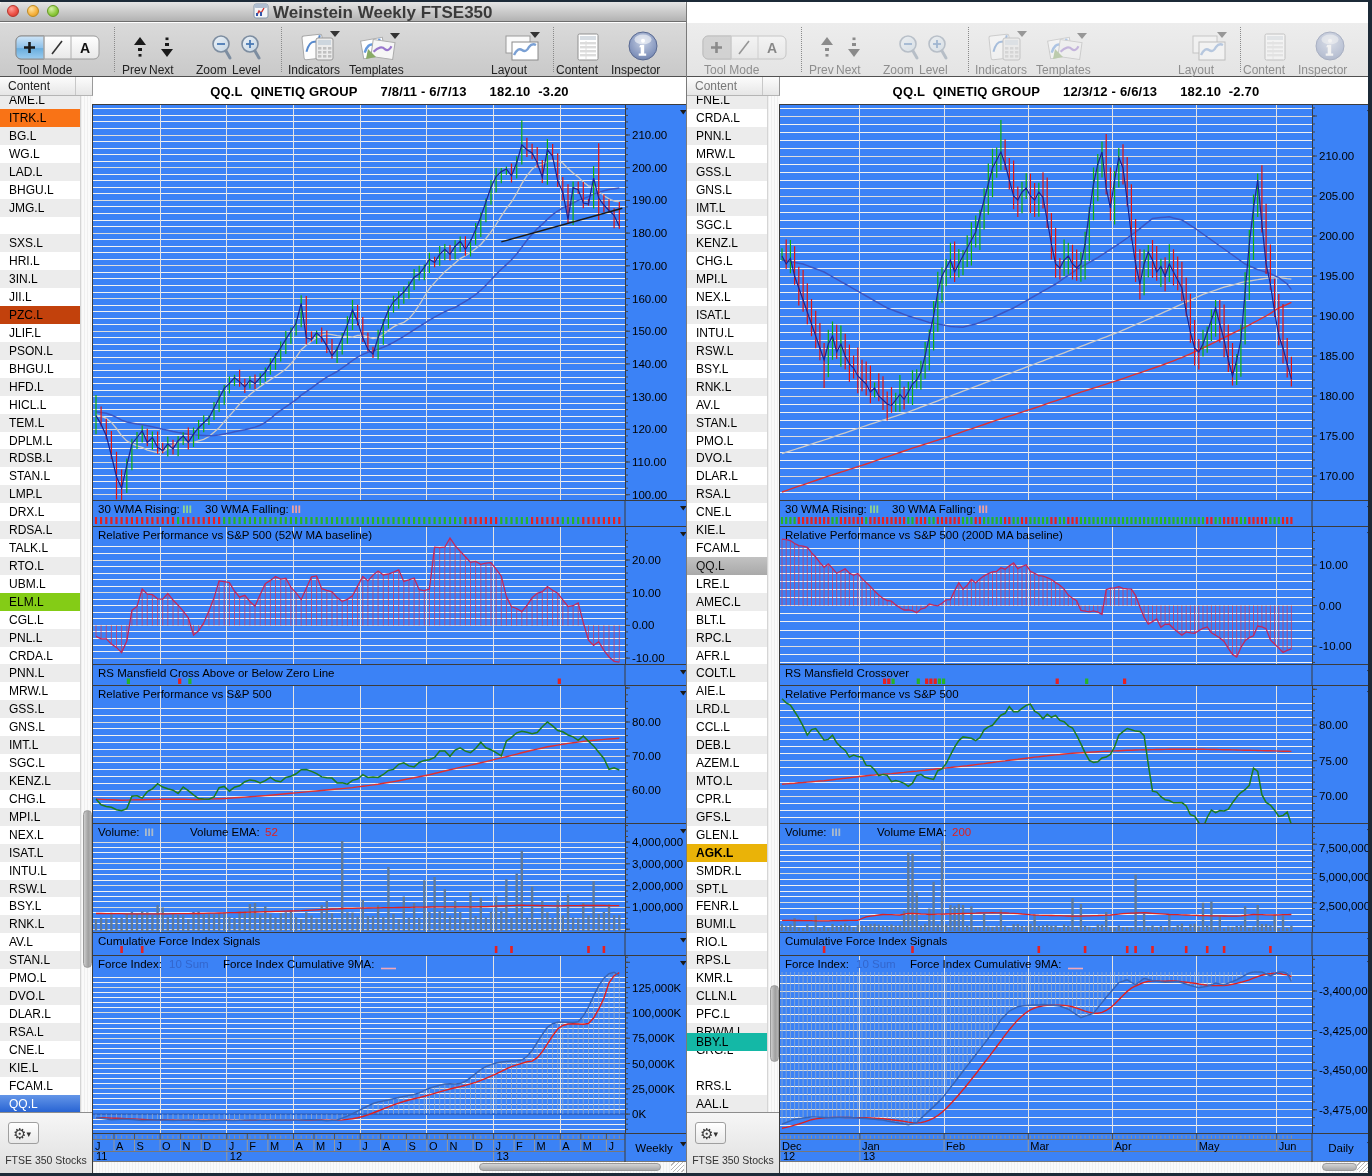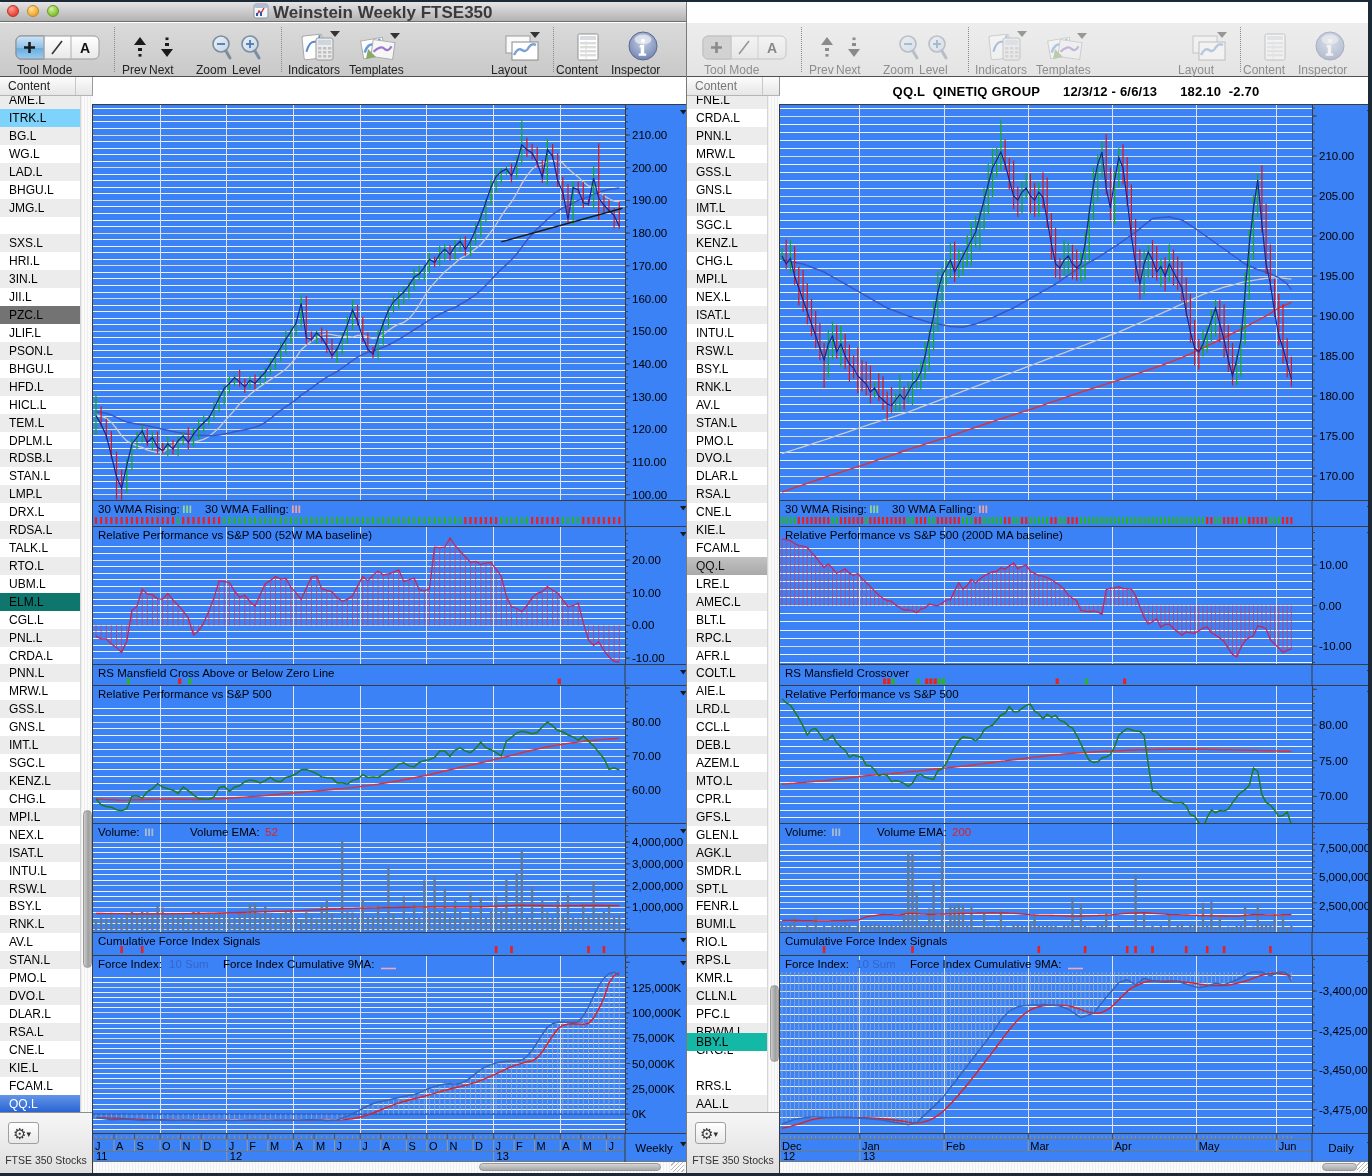--- a/index.html
+++ b/index.html
@@ -141,51 +141,52 @@
       <div class="tlab" style="left:232px;width:42px;color:#242424">Level</div>
       <div class="tlab" style="left:288px;width:64px;color:#242424">Indicators</div>
       <div class="tlab" style="left:349px;width:64px;color:#242424">Templates</div>
       <div class="tlab" style="left:491px;width:64px;color:#242424">Layout</div>
       <div class="tlab" style="left:556px;width:64px;color:#242424">Content</div>
       <div class="tlab" style="left:611px;width:64px;color:#242424">Inspector</div>
       <div style="position:absolute;left:553px;top:4px;bottom:4px;border-left:1px dotted #8a8a8a"></div>
     </div>
     <div class="hdr">
       <div class="sideh">Content<i></i></div>
+      <div class="chdr">QQ.L&nbsp;&nbsp;QINETIQ GROUP&nbsp;&nbsp;&nbsp;&nbsp;&nbsp;&nbsp;7/8/11 - 6/7/13&nbsp;&nbsp;&nbsp;&nbsp;&nbsp;&nbsp;182.10&nbsp;&nbsp;-3.20</div>
     </div>
     <div class="side">
       <div class="srow" style="top:-5.0px;background:#ececec;">AME.L</div>
-      <div class="srow" style="top:12.9px;background:#7dd3fc;">ITRK.L</div>
+      <div class="srow" style="top:12.9px;background:#f97316;">ITRK.L</div>
       <div class="srow" style="top:30.8px;background:#ececec;">BG.L</div>
       <div class="srow" style="top:48.8px;background:#fff;">WG.L</div>
       <div class="srow" style="top:66.7px;background:#ececec;">LAD.L</div>
       <div class="srow" style="top:84.6px;background:#fff;">BHGU.L</div>
       <div class="srow" style="top:102.5px;background:#ececec;">JMG.L</div>
       <div class="srow" style="top:120.4px;background:#fff;margin-top:23px;">ENQ.L</div>
       <div class="srow" style="top:138.4px;background:#ececec;">SXS.L</div>
       <div class="srow" style="top:156.3px;background:#fff;">HRI.L</div>
       <div class="srow" style="top:174.2px;background:#ececec;">3IN.L</div>
       <div class="srow" style="top:192.1px;background:#fff;">JII.L</div>
-      <div class="srow" style="top:210.0px;background:#737373;">PZC.L</div>
+      <div class="srow" style="top:210.0px;background:#c2410c;">PZC.L</div>
       <div class="srow" style="top:228.0px;background:#fff;">JLIF.L</div>
       <div class="srow" style="top:245.9px;background:#ececec;">PSON.L</div>
       <div class="srow" style="top:263.8px;background:#fff;">BHGU.L</div>
       <div class="srow" style="top:281.7px;background:#ececec;">HFD.L</div>
       <div class="srow" style="top:299.6px;background:#fff;">HICL.L</div>
       <div class="srow" style="top:317.6px;background:#ececec;">TEM.L</div>
       <div class="srow" style="top:335.5px;background:#fff;">DPLM.L</div>
       <div class="srow" style="top:353.4px;background:#ececec;">RDSB.L</div>
       <div class="srow" style="top:371.3px;background:#fff;">STAN.L</div>
       <div class="srow" style="top:389.2px;background:#ececec;">LMP.L</div>
       <div class="srow" style="top:407.2px;background:#fff;">DRX.L</div>
       <div class="srow" style="top:425.1px;background:#ececec;">RDSA.L</div>
       <div class="srow" style="top:443.0px;background:#fff;">TALK.L</div>
       <div class="srow" style="top:460.9px;background:#ececec;">RTO.L</div>
       <div class="srow" style="top:478.8px;background:#fff;">UBM.L</div>
-      <div class="srow" style="top:496.8px;background:#0f766e;">ELM.L</div>
+      <div class="srow" style="top:496.8px;background:#84cc16;">ELM.L</div>
       <div class="srow" style="top:514.7px;background:#fff;">CGL.L</div>
       <div class="srow" style="top:532.6px;background:#ececec;">PNL.L</div>
       <div class="srow" style="top:550.5px;background:#fff;">CRDA.L</div>
       <div class="srow" style="top:568.4px;background:#ececec;">PNN.L</div>
       <div class="srow" style="top:586.4px;background:#fff;">MRW.L</div>
       <div class="srow" style="top:604.3px;background:#ececec;">GSS.L</div>
       <div class="srow" style="top:622.2px;background:#fff;">GNS.L</div>
       <div class="srow" style="top:640.1px;background:#ececec;">IMT.L</div>
       <div class="srow" style="top:658.0px;background:#fff;">SGC.L</div>
       <div class="srow" style="top:676.0px;background:#ececec;">KENZ.L</div>
@@ -573,21 +574,21 @@
       <div class="srow" style="top:568.4px;background:#ececec;">COLT.L</div>
       <div class="srow" style="top:586.4px;background:#fff;">AIE.L</div>
       <div class="srow" style="top:604.3px;background:#ececec;">LRD.L</div>
       <div class="srow" style="top:622.2px;background:#fff;">CCL.L</div>
       <div class="srow" style="top:640.1px;background:#ececec;">DEB.L</div>
       <div class="srow" style="top:658.0px;background:#fff;">AZEM.L</div>
       <div class="srow" style="top:676.0px;background:#ececec;">MTO.L</div>
       <div class="srow" style="top:693.9px;background:#fff;">CPR.L</div>
       <div class="srow" style="top:711.8px;background:#ececec;">GFS.L</div>
       <div class="srow" style="top:729.7px;background:#fff;">GLEN.L</div>
-      <div class="srow" style="top:747.6px;background:#e5e5e5;">AGK.L</div>
+      <div class="srow" style="top:747.6px;background:#eab308;font-weight:bold;">AGK.L</div>
       <div class="srow" style="top:765.6px;background:#fff;">SMDR.L</div>
       <div class="srow" style="top:783.5px;background:#ececec;">SPT.L</div>
       <div class="srow" style="top:801.4px;background:#fff;">FENR.L</div>
       <div class="srow" style="top:819.3px;background:#ececec;">BUMI.L</div>
       <div class="srow" style="top:837.2px;background:#fff;">RIO.L</div>
       <div class="srow" style="top:855.2px;background:#ececec;">RPS.L</div>
       <div class="srow" style="top:873.1px;background:#fff;">KMR.L</div>
       <div class="srow" style="top:891.0px;background:#ececec;">CLLN.L</div>
       <div class="srow" style="top:908.9px;background:#fff;">PFC.L</div>
       <div class="srow" style="top:926.8px;background:#ececec;">BRWM.L</div>

